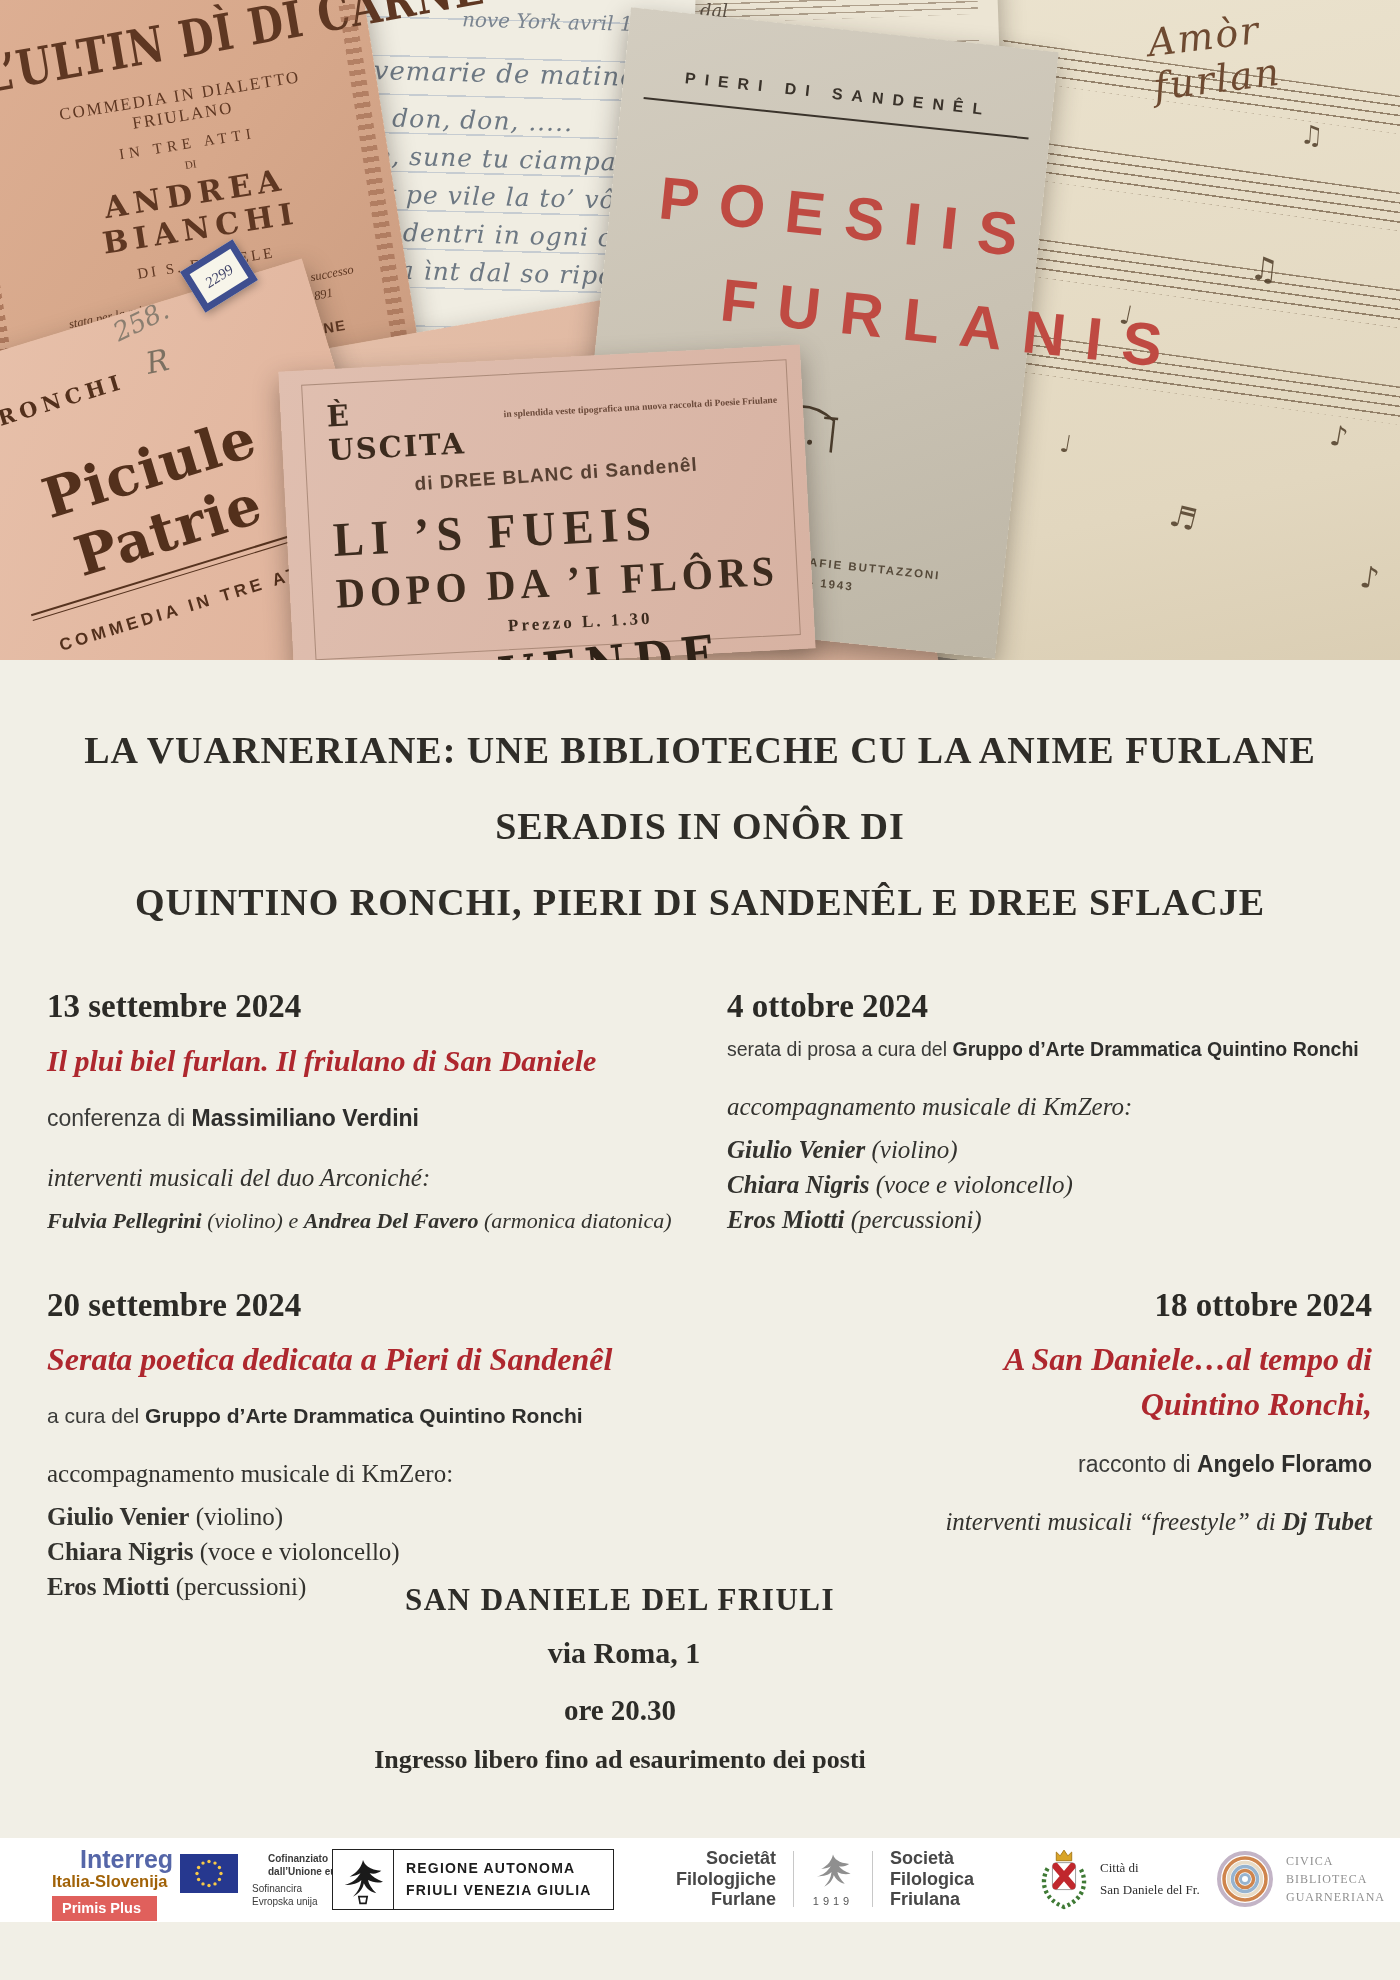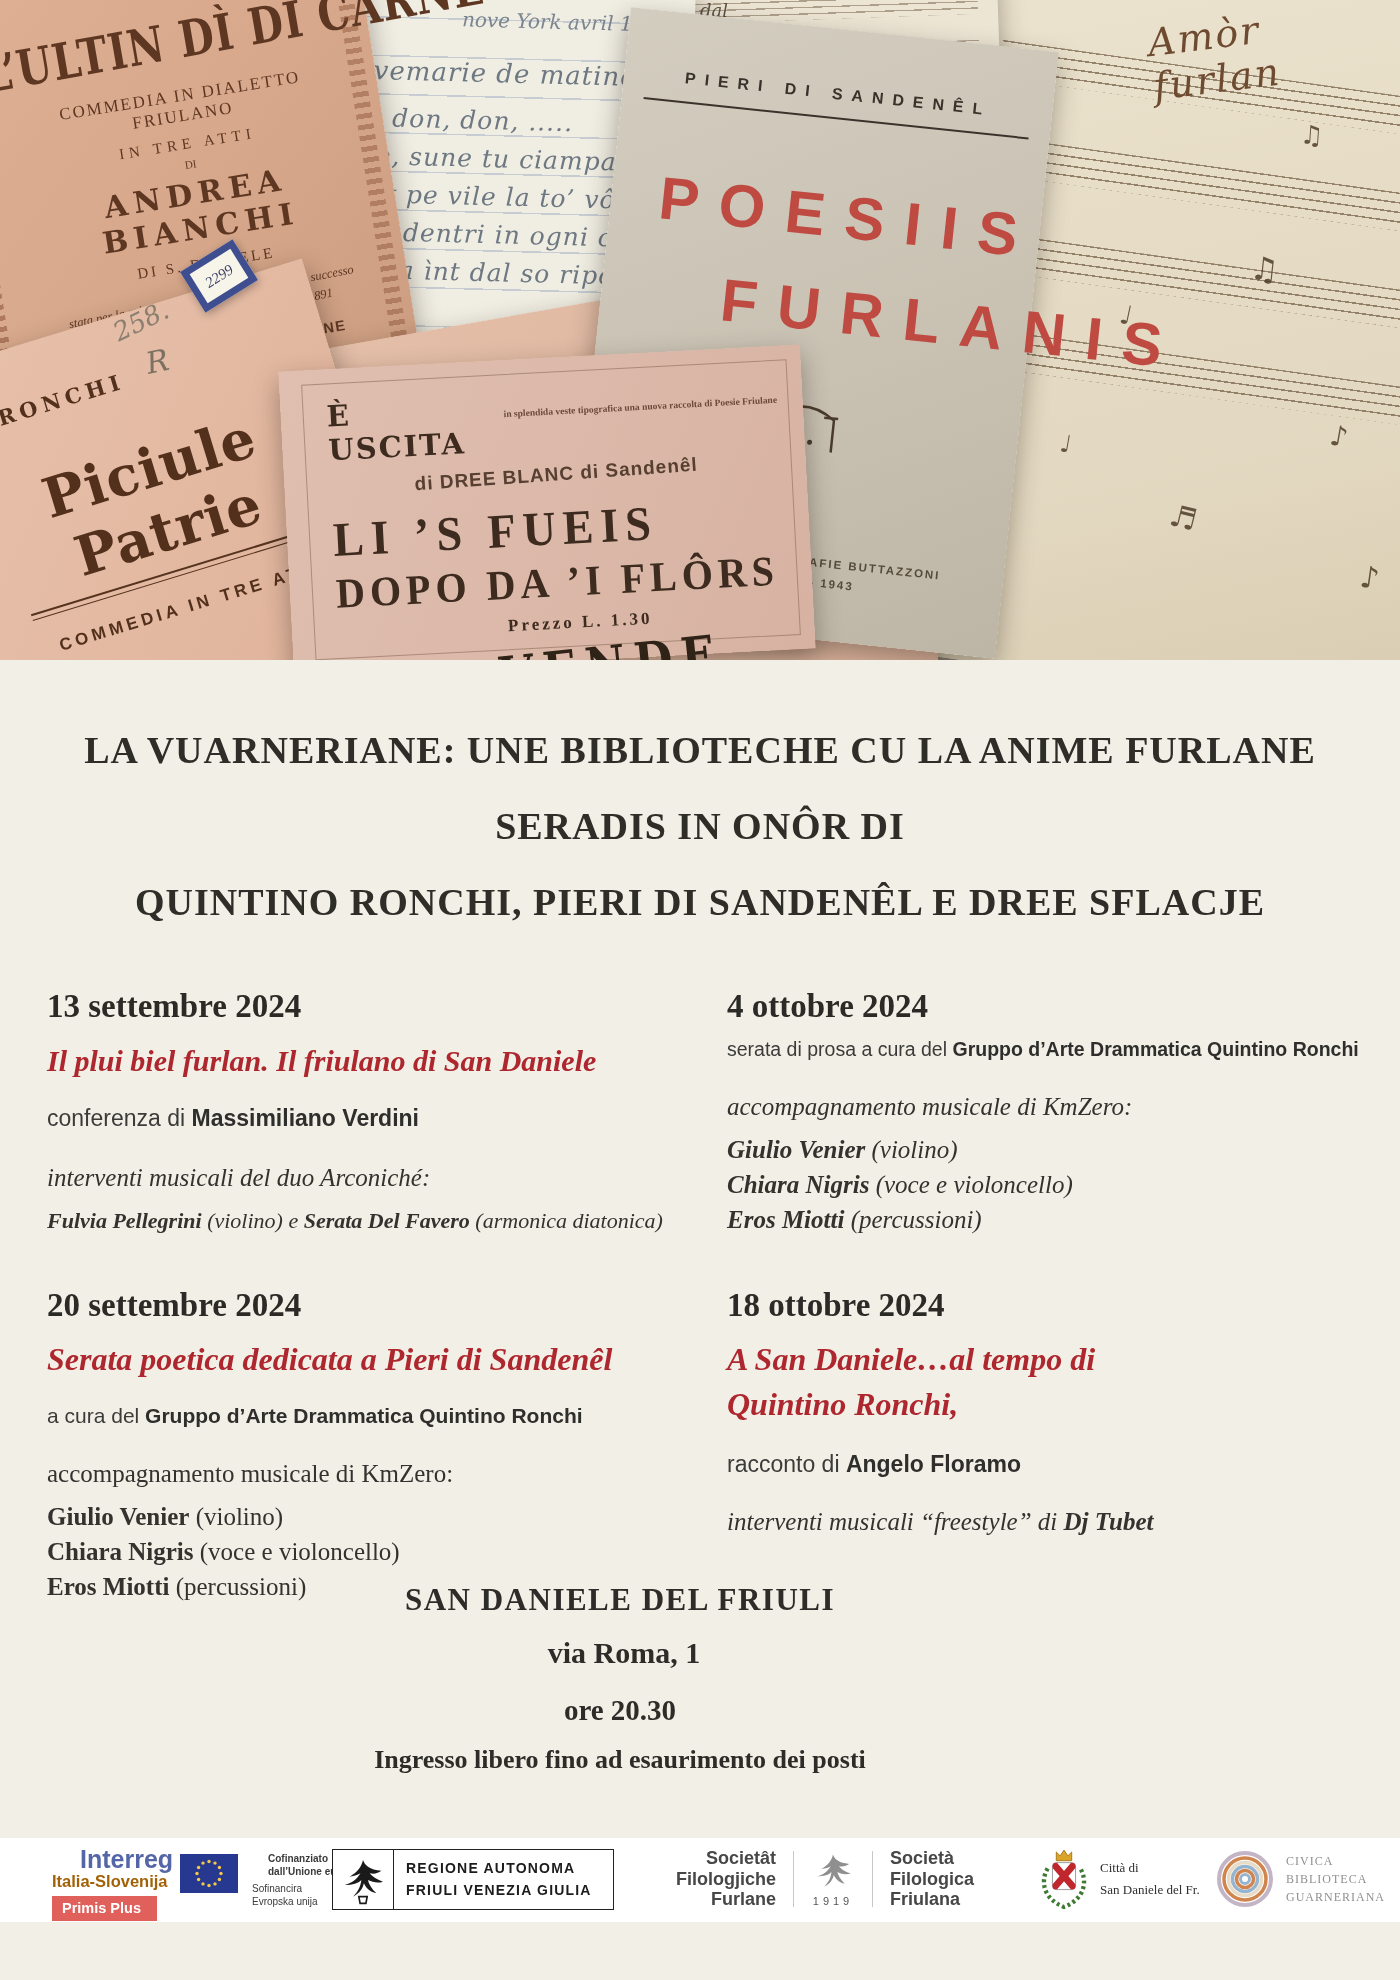--- a/index.html
+++ b/index.html
@@ -273,21 +273,21 @@
   </div>
 
   <div class="event" style="left:47px; top:988px;">
     <div class="ev-date">13 settembre 2024</div>
     <div class="ev-title sm">Il plui biel furlan. Il friulano di San Daniele</div>
     <div class="ev-byline">
       <span>conferenza di </span><span class="name">Massimiliano Verdini</span>
     </div>
     <div class="ev-mhead it">interventi musicali del duo Arconiché:</div>
     <div class="ev-line sm it">
-      <span class="name">Fulvia Pellegrini</span><span> (violino) e </span><span class="name">Serata Del Favero</span><span> (armonica diatonica)</span>
+      <span class="name">Fulvia Pellegrini</span><span> (violino) e </span><span class="name">Andrea Del Favero</span><span> (armonica diatonica)</span>
     </div>
   </div>
 
   <div class="event" style="left:727px; top:988px;">
     <div class="ev-date">4 ottobre 2024</div>
     <div class="ev-byline sm">
       <span>serata di prosa a cura del </span><span class="name">Gruppo d’Arte Drammatica Quintino Ronchi</span>
     </div>
     <div class="ev-mhead it">accompagnamento musicale di KmZero:</div>
     <div class="ev-line it">
@@ -312,21 +312,21 @@
       <span class="name">Giulio Venier</span><span> (violino)</span>
     </div>
     <div class="ev-line">
       <span class="name">Chiara Nigris</span><span> (voce e violoncello)</span>
     </div>
     <div class="ev-line">
       <span class="name">Eros Miotti</span><span> (percussioni)</span>
     </div>
   </div>
 
-  <div class="event" style="left:727px; top:1287px;">
+  <div class="event" style="left:727px; top:1287px;text-align:right;">
     <div class="ev-date">18 ottobre 2024</div>
     <div class="ev-title wrap" style="margin-bottom:0;">
       <div>A San Daniele…al tempo di</div>
       <div>Quintino Ronchi,</div>
     </div>
     <div class="ev-byline" style="margin-top:24px; margin-bottom:26px;">
       <span>racconto di </span><span class="name">Angelo Floramo</span>
     </div>
     <div class="ev-line it">
       <span>interventi musicali “freestyle” di </span><span class="name">Dj Tubet</span>

